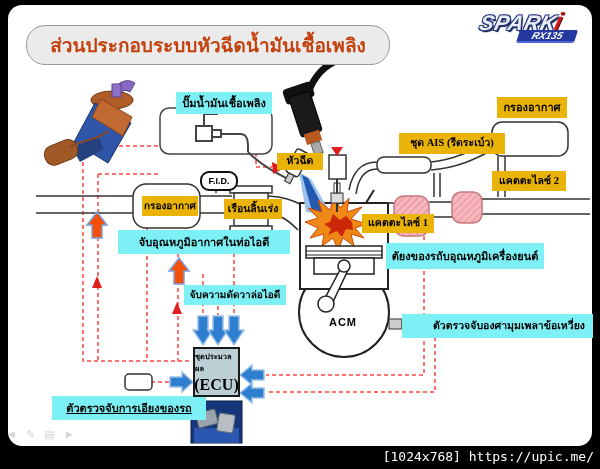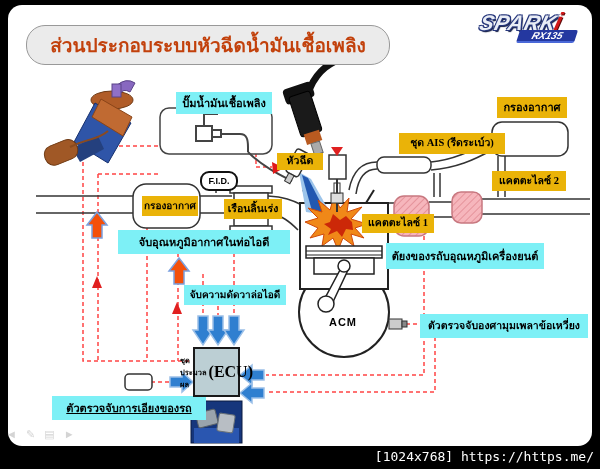--- a/index.html
+++ b/index.html
@@ -14,21 +14,21 @@
       font-family:"Liberation Serif","DejaVu Serif",serif;font-weight:bold;font-size:19px;color:#c2410c;}
   .lbl{position:absolute;z-index:2;display:flex;align-items:center;justify-content:center;
       font-family:"Liberation Serif","DejaVu Serif",serif;font-weight:bold;color:#000;
       text-align:left;line-height:1;white-space:nowrap;overflow:hidden;}
   .y{background:#eab308;}
   .c{background:#7df0f6;}
   .fid{background:#fff;border:2px solid #111;font-family:"Liberation Sans",sans-serif;}
   .acm{background:transparent;font-family:Liberation Sans, sans-serif;letter-spacing:1px;}
   .ecu-box{position:absolute;left:193px;top:347px;width:47px;height:50px;z-index:2;
       background:#bccfd4;border:2px solid #1a1a1a;box-sizing:border-box;
-      display:flex;flex-direction:row;align-items:center;justify-content:center;gap:2px;
+      display:flex;flex-direction:column;align-items:center;justify-content:center;gap:2px;
       font-family:"Liberation Serif","DejaVu Serif",serif;font-weight:bold;color:#000;}
   .ecu-box .l1{font-size:7.5px;}
   .ecu-box .l2{font-size:16px;}
   .logo{position:absolute;left:452px;top:7px;width:140px;height:40px;z-index:2;}
   .logo .spark{display:inline-block;transform:skewX(-14deg);
       font-style:italic;font-weight:900;font-size:21px;letter-spacing:1px;
       color:#e9edf5;text-shadow:-1px -1px 0 #27377c,1px -1px 0 #27377c,-1px 1px 0 #27377c,
       1px 1px 0 #27377c,2px 2px 1px #0e1840;margin-left:28px;}
   .logo .acc-i{display:inline-block;transform:skewX(-14deg);font-style:italic;font-weight:900;
       font-size:25px;color:#d01818;margin-left:-2px;text-shadow:1px 1px 0 #5a0808;}
@@ -235,31 +235,31 @@
   <div class="lbl y" style="left:224px;top:199px;width:58px;height:20px;font-size:10.5px;">เรือนลิ้นเร่ง</div>
   <div class="lbl y" style="left:362px;top:176px;width:72px;height:19px;font-size:10.5px;margin-top:38px;">แคตตะไลซ์ 1</div>
   <div class="lbl y" style="left:492px;top:171px;width:74px;height:20px;font-size:10.5px;">แคตตะไลซ์ 2</div>
 
   <div class="lbl fid" style="left:200px;top:171px;width:34px;height:16px;font-size:9px;border-radius:9px;">F.I.D.</div>
 
   <div class="lbl c" style="left:176px;top:92px;width:96px;height:22px;font-size:11px;">ปั๊มน้ำมันเชื้อเพลิง</div>
   <div class="lbl c" style="left:118px;top:230px;width:172px;height:24px;font-size:11px;">จับอุณหภูมิอากาศในท่อไอดี</div>
   <div class="lbl c" style="left:184px;top:285px;width:102px;height:20px;font-size:10px;">จับความดัดวาล่อไอดี</div>
   <div class="lbl c" style="left:386px;top:243px;width:158px;height:26px;font-size:11px;">ตัยงของรถับอุณหภูมิเครื่องยนต์</div>
-  <div class="lbl c" style="left:420px;top:314px;width:168px;height:24px;font-size:10.5px;">ตัวตรวจจับองศามุมเพลาข้อเหวี่ยง</div>
+  <div class="lbl c" style="left:402px;top:314px;width:168px;height:24px;font-size:10.5px;padding-left:23px;">ตัวตรวจจับองศามุมเพลาข้อเหวี่ยง</div>
   <div class="lbl c" style="left:52px;top:396px;width:154px;height:24px;font-size:11px;text-decoration:underline;">ตัวตรวจจับการเอียงของรถ</div>
 
   <div class="lbl acm" style="left:318px;top:315px;width:50px;height:15px;font-size:11px;">ACM</div>
 
   <div class="ecu-box">
     <span class="l1">ชุดประมวลผล</span>
     <span class="l2">(ECU)</span>
   </div>
 
   <div class="controls">
     <span>◄</span>
     <span>✎</span>
     <span>▤</span>
     <span>►</span>
   </div>
 
-  <div class="watermark">[1024x768] https://https.me/</div>
+  <div class="watermark">[1024x768] https://upic.me/</div>
 </div>
 
 </body></html>

